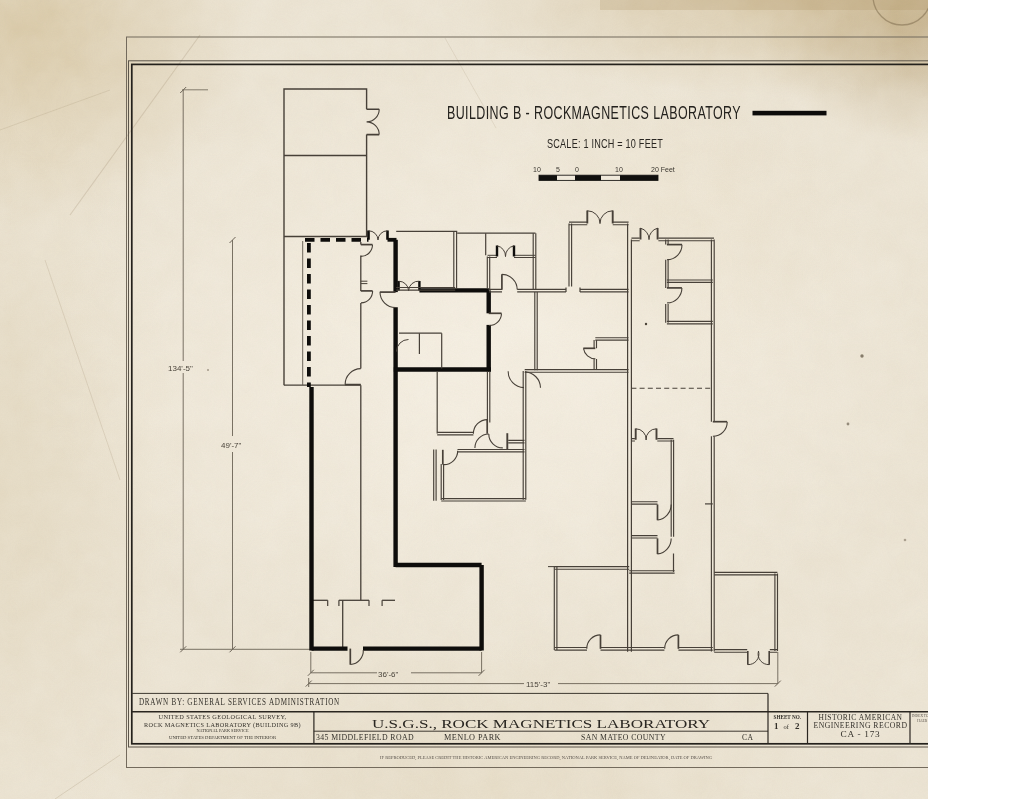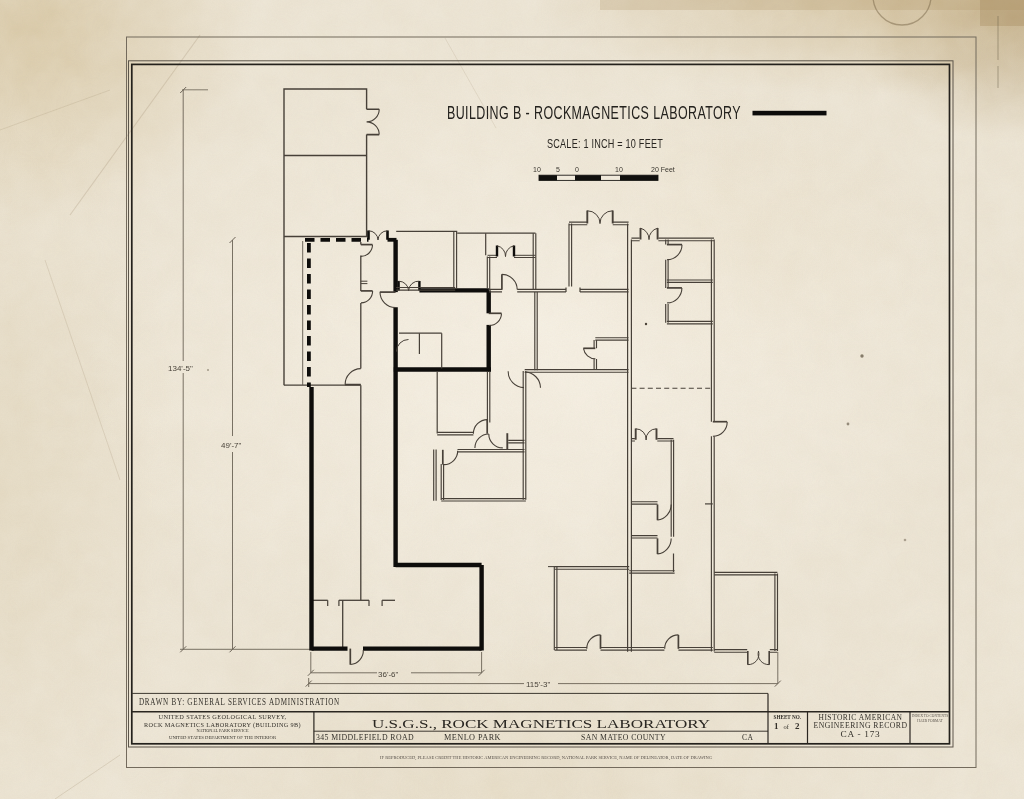--- a/index.html
+++ b/index.html
@@ -1,16 +1,16 @@
 <!DOCTYPE html>
 <html><head>
 <meta charset="utf-8">
 <style>
 html,body{margin:0;padding:0;}
-#page{position:relative;width:1024px;height:799px;overflow:hidden;
+#page{position:relative;width:928px;height:799px;overflow:hidden;
 background:#ece4d3;}
 #tint{position:absolute;inset:0;
 background:
 radial-gradient(ellipse 640px 440px at 52% 45%, rgba(248,242,230,0.88) 0%, rgba(246,240,228,0) 70%),
 radial-gradient(ellipse 300px 260px at 3% 4%, rgba(201,178,130,0.6) 0%, rgba(201,178,130,0) 75%),
 radial-gradient(ellipse 420px 120px at 85% 0%, rgba(196,172,124,0.55) 0%, rgba(196,172,124,0) 80%),
 radial-gradient(ellipse 220px 160px at 100% 2%, rgba(164,136,85,0.6) 0%, rgba(164,136,85,0) 80%),
 radial-gradient(ellipse 250px 500px at 0% 60%, rgba(216,201,167,0.42) 0%, rgba(214,198,162,0) 75%),
 radial-gradient(ellipse 500px 200px at 50% 100%, rgba(222,209,180,0.4) 0%, rgba(222,209,180,0) 80%),
 radial-gradient(ellipse 260px 200px at 72% 30%, rgba(228,215,188,0.5) 0%, rgba(228,215,188,0) 75%);

